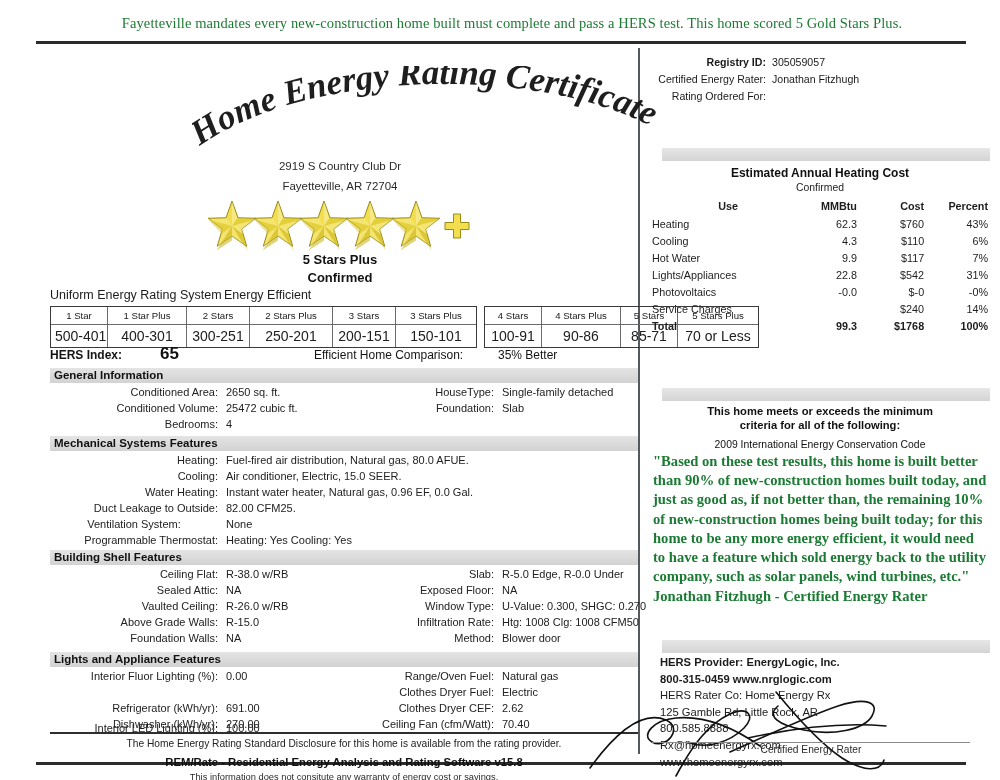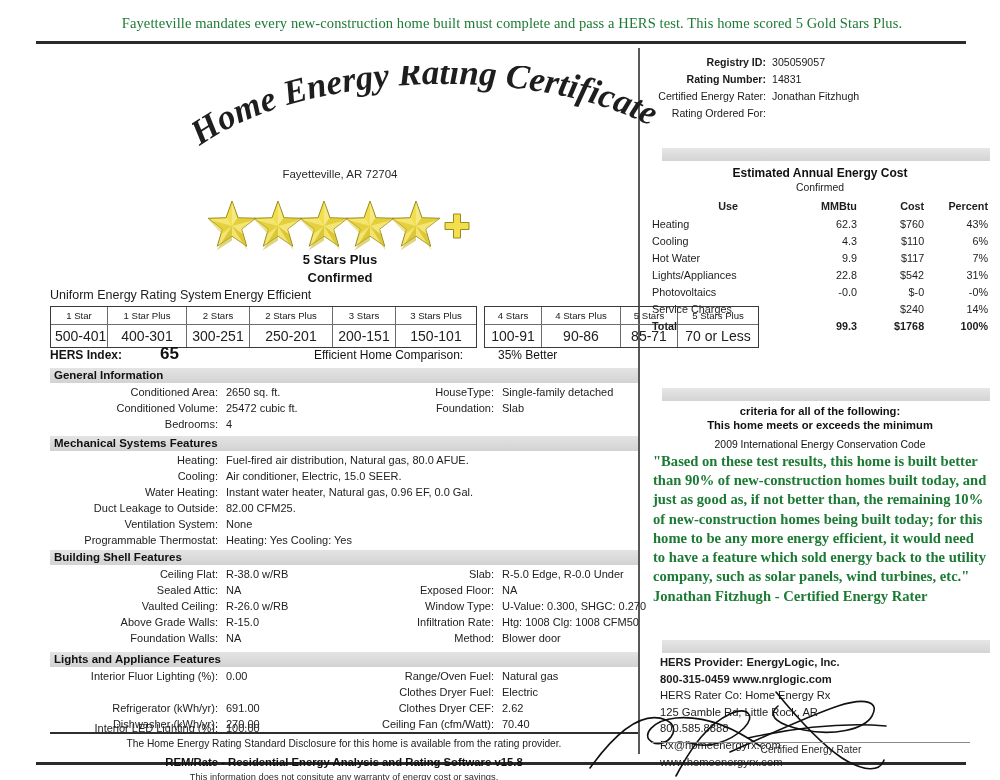--- a/index.html
+++ b/index.html
@@ -211,20 +211,21 @@
         <defs>
           <path id="arcpath" d="M 8,80 C 110,6 340,-4 462,62" fill="none"></path>
         </defs>
         <text font-family="Liberation Serif, serif" font-size="35" font-style="italic" font-weight="bold" fill="#1e1e1e">
           <textPath href="#arcpath" startOffset="0">Home Energy Rating Certificate</textPath>
         </text>
       </svg>
     </div>
 
     <div class="addr">
+      <div class="l1">2919 S Country Club Dr</div>
       <div class="l2">Fayetteville, AR 72704</div>
     </div>
 
     <div class="stars" id="star-row">
         <span>
           <svg class="star-svg" width="52" height="52" viewBox="0 0 52 52" xmlns="http://www.w3.org/2000/svg">
             <polygon points="26.00,1.00 32.00,17.75 49.78,18.27 35.70,29.15 40.69,46.23 26.00,36.20 11.31,46.23 16.30,29.15 2.22,18.27 20.00,17.75" fill="#f2de4e" stroke="#9a8b12" stroke-width="1"></polygon>
             <polygon points="26,1 31.2,18.2 26,26" fill="#ffffff" opacity="0.30"></polygon>
             <polygon points="26,26 31.2,18.2 49.8,19.6" fill="#d9c62f" opacity="0.65"></polygon>
             <polygon points="26,26 49.8,19.6 36.2,33.8" fill="#ffffff" opacity="0.22"></polygon>
@@ -405,21 +406,21 @@
         </div>
         <div class="frow" style="left:8px;top:438px;width:580px;height:16px;">
           <span class="k" style="left:0;width:168px;">Water Heating:</span>
           <span class="v" style="left:176px;">Instant water heater, Natural gas, 0.96 EF, 0.0 Gal.</span>
         </div>
         <div class="frow" style="left:8px;top:454px;width:580px;height:16px;">
           <span class="k" style="left:0;width:168px;">Duct Leakage to Outside:</span>
           <span class="v" style="left:176px;">82.00 CFM25.</span>
         </div>
         <div class="frow" style="left:8px;top:470px;width:580px;height:16px;">
-          <span class="k" style="left:0;width:168px;">Ventilation System:</span>
+          <span class="k" style="left:0;width:168px;text-align:center;">Ventilation System:</span>
           <span class="v" style="left:176px;">None</span>
         </div>
         <div class="frow" style="left:8px;top:486px;width:580px;height:16px;">
           <span class="k" style="left:0;width:168px;">Programmable Thermostat:</span>
           <span class="v" style="left:176px;">Heating: Yes          Cooling: Yes</span>
         </div>
       </div>
 
     <div class="band" style="top:502px">
       <span>Building Shell Features</span>
@@ -519,36 +520,32 @@
   </div>
 
   <div class="right">
 
     <div class="reg" id="registry-rows">
         <div class="r">
           <span class="k">Registry ID:</span>
           <span class="v">305059057</span>
         </div>
         <div class="r">
-          <span class="k">Rating Number:</span>
-          <span class="v">14831</span>
-        </div>
-        <div class="r">
           <span class="k thin">Certified Energy Rater:</span>
           <span class="v">Jonathan Fitzhugh</span>
         </div>
         <div class="r">
           <span class="k thin">Rating Ordered For:</span>
           <span class="v"></span>
         </div>
       </div>
 
     <div class="gband" style="top:100px"></div>
 
-    <div class="eac-title">Estimated Annual Energy Cost</div>
+    <div class="eac-title">Estimated Annual Heating Cost</div>
     <div class="eac-sub">Confirmed</div>
 
     <table class="eac">
       <thead>
         <tr>
           <th class="c0">Use</th>
           <th class="c1">MMBtu</th>
           <th class="c2">Cost</th>
           <th class="c3">Percent</th>
         </tr>
@@ -595,22 +592,22 @@
             <td class="c1">99.3</td>
             <td class="c2">$1768</td>
             <td class="c3">100%</td>
           </tr>
         </tbody>
     </table>
 
     <div class="gband" style="top:340px"></div>
 
     <div class="meets">
+      <div>This home meets or exceeds the minimum</div>
       <div>criteria for all of the following:</div>
-      <div>This home meets or exceeds the minimum</div>
       <div class="code">2009 International Energy Conservation Code</div>
     </div>
 
     <div class="quote">
       <span>"Based on these test results, this home is built better than 90% of new-construction homes built today, and just as good as, if not better than, the remaining 10% of new-construction homes being built today; for this home to be any more energy efficient, it would need to have a feature which sold energy back to the utility company, such as solar panels, wind turbines, etc."</span>
       <span class="sig">Jonathan Fitzhugh - Certified Energy Rater</span>
     </div>
 
     <div class="gband" style="top:592px"></div>
 

